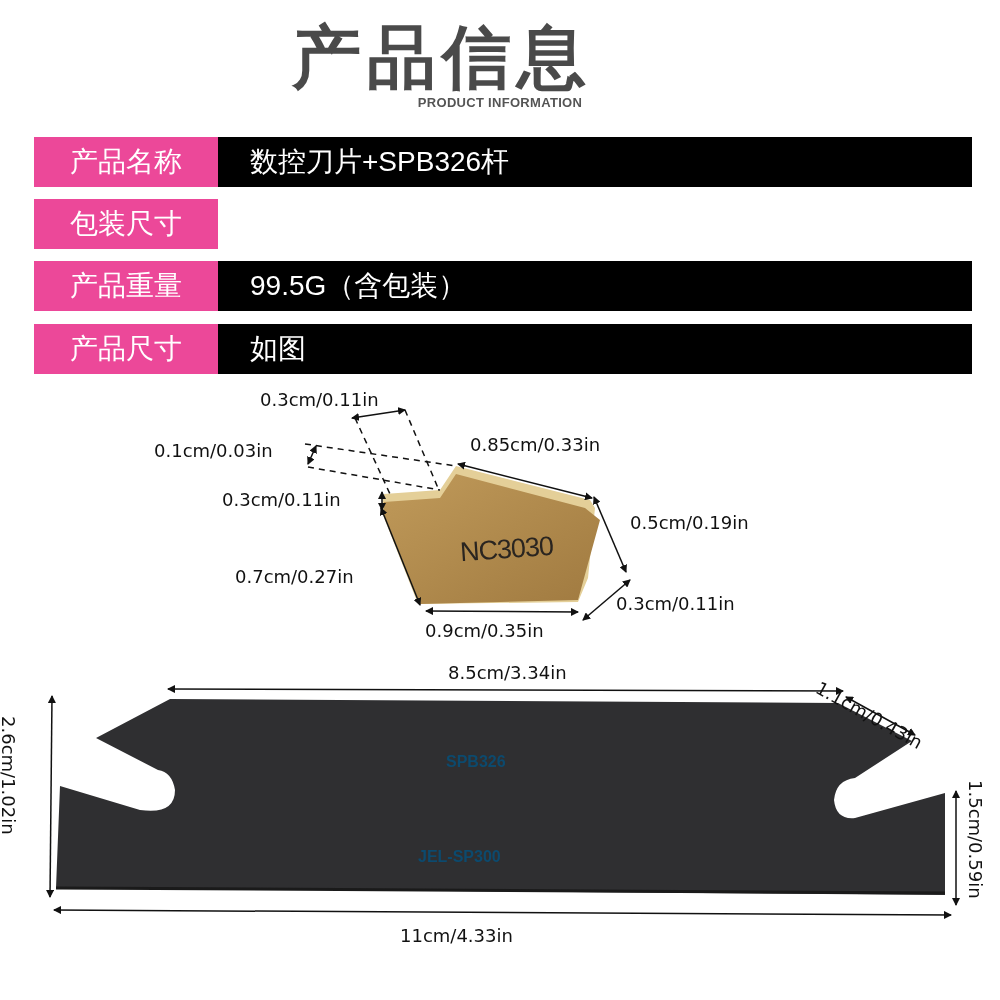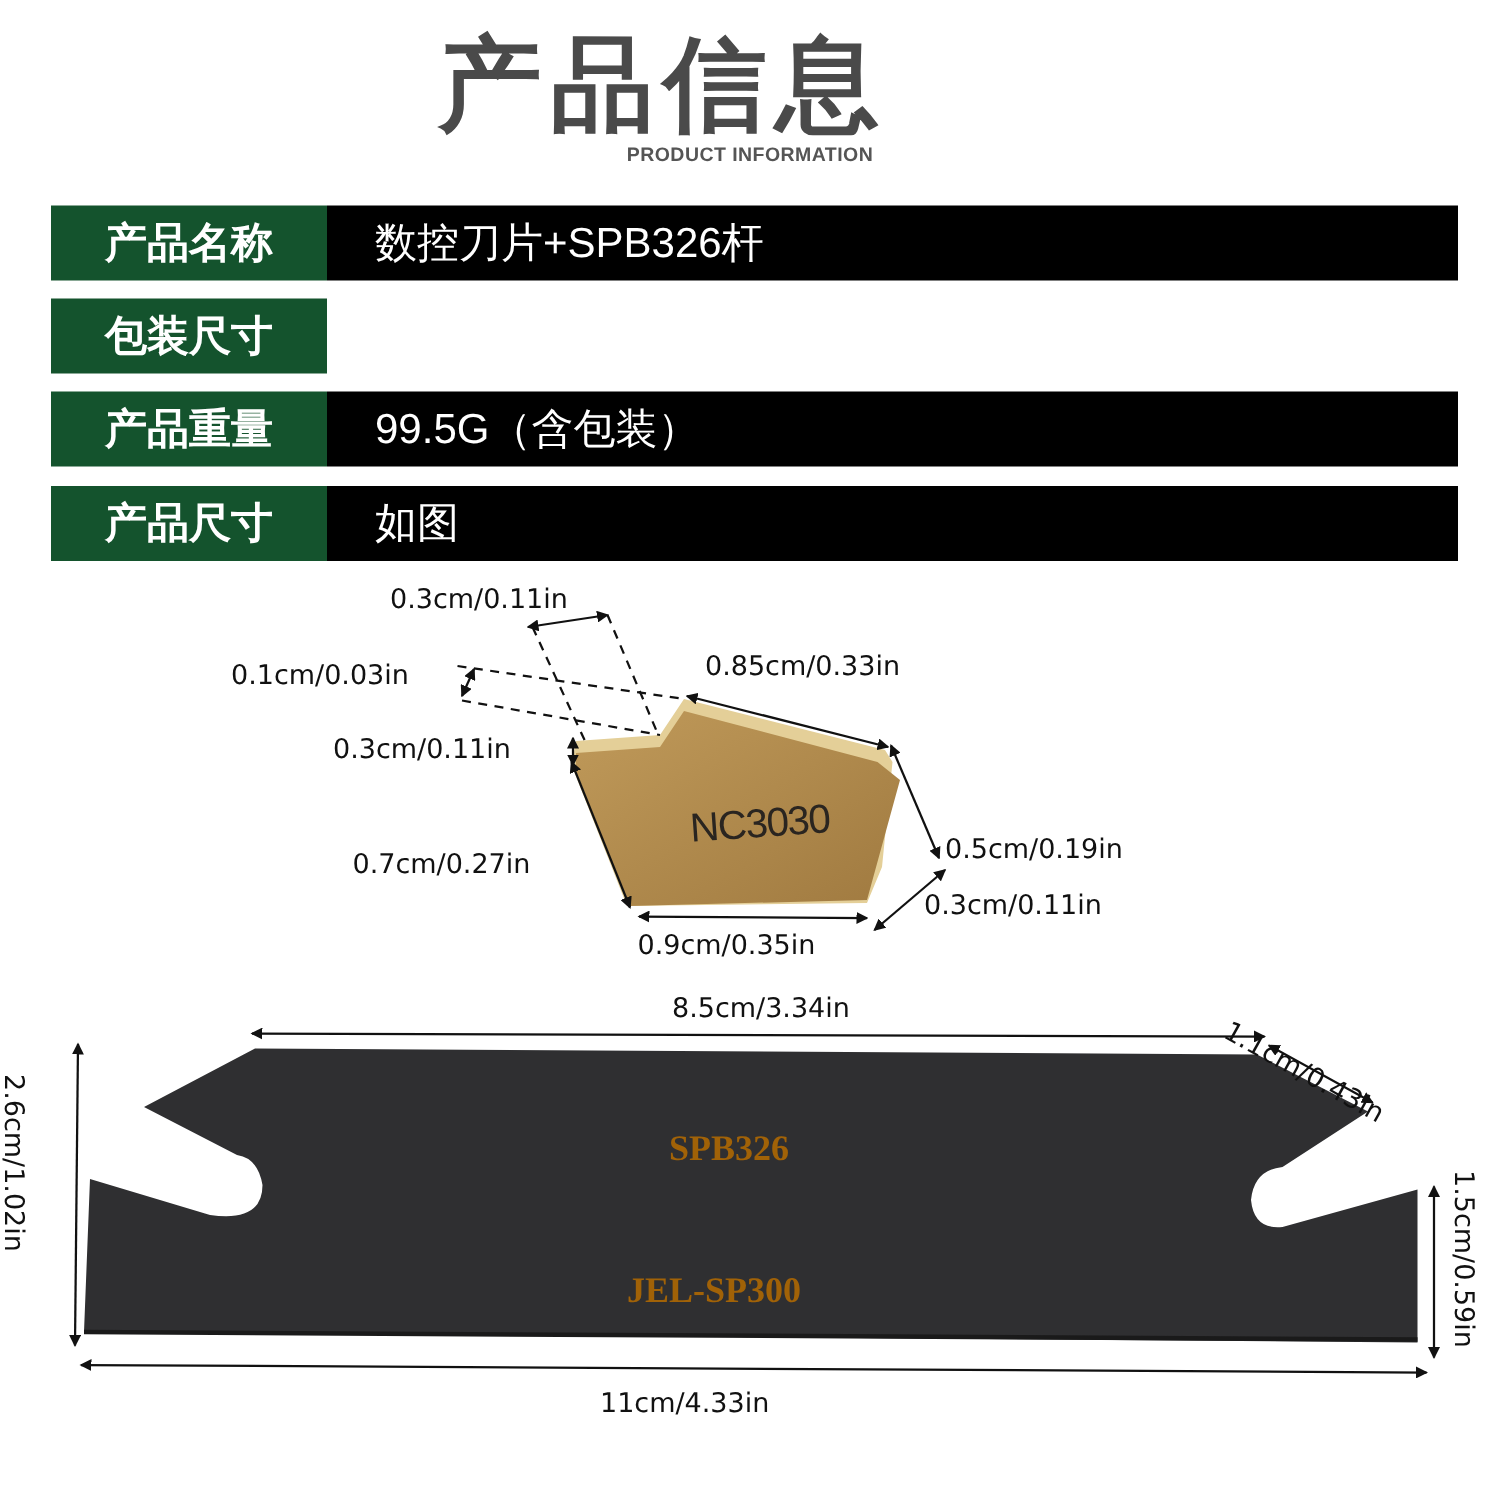--- a/index.html
+++ b/index.html
@@ -1,24 +1,24 @@
 <!DOCTYPE html>
 <html><head>
 <meta charset="utf-8">
 <style>
   html, body { margin:0; padding:0; background:#ffffff; }
   body { width:1000px; height:1000px; position:relative; overflow:hidden; font-family:"DejaVu Sans", sans-serif; }
   .title { position:absolute; left:0; width:884px; top:22px; text-align:center; font-size:69px; font-weight:bold; color:#4a4a4a; letter-spacing:6px; line-height:70px; }
   .subtitle { position:absolute; left:0; width:1000px; top:95px; text-align:center; font-size:13px; font-weight:bold; color:#555; font-family:"Liberation Sans", sans-serif; letter-spacing:0.3px; }
   .row { position:absolute; left:34px; width:938px; height:50px; display:flex; }
-  .row .key { width:184px; background:#14532d; color:#fff; font-size:28px; display:flex; align-items:center; justify-content:center;font-weight:bold; }
+  .row .key { width:184px; background:#ec4899; color:#fff; font-size:28px; display:flex; align-items:center; justify-content:center; }
   .row .val { flex:1; background:#000000; color:#fff; font-size:28px; display:flex; align-items:center; padding-left:32px; font-family:"Liberation Sans", sans-serif; }
   .lbl { position:absolute; font-family:"DejaVu Sans", sans-serif; font-size:18px; color:#111; white-space:nowrap; line-height:20px; }
   svg { position:absolute; left:0; top:0; }
-  .engrave { position:absolute; color:#a16207; font-weight:bold; font-size:24px; font-family:Liberation Serif, serif; white-space:nowrap; }
+  .engrave { position:absolute; color:#0c4a6e; font-weight:bold; font-size:16px; font-family:Liberation Sans, sans-serif; white-space:nowrap; }
   .insert-code { position:absolute; color:#2a2520; font-size:27px; font-family:"Liberation Sans", sans-serif; transform:rotate(-4deg); white-space:nowrap; letter-spacing:-1px; }
 </style>
 </head>
 <body>
 
 <div class="title">产品信息</div>
 <div class="subtitle">PRODUCT INFORMATION</div>
 
 <div class="row" style="top:137px;">
   <div class="key">产品名称</div>
@@ -78,21 +78,21 @@
     <line x1="52" y1="696" x2="50" y2="897" stroke="#111" stroke-width="1.5" marker-start="url(#at)" marker-end="url(#ah)"></line>
     <line x1="956" y1="791" x2="956" y2="905" stroke="#111" stroke-width="1.5" marker-start="url(#at)" marker-end="url(#ah)"></line>
     <line x1="54" y1="910" x2="951" y2="915" stroke="#111" stroke-width="1.5" marker-start="url(#at)" marker-end="url(#ah)"></line>
   </g>
 </svg>
 
 <div class="lbl" style="left:260px;top:390px;">0.3cm/0.11in</div>
 <div class="lbl" style="left:154px;top:441px;">0.1cm/0.03in</div>
 <div class="lbl" style="left:222px;top:490px;">0.3cm/0.11in</div>
 <div class="lbl" style="left:470px;top:435px;">0.85cm/0.33in</div>
-<div class="lbl" style="left:630px;top:513px;margin-top:44px;">0.5cm/0.19in</div>
+<div class="lbl" style="left:630px;top:513px;">0.5cm/0.19in</div>
 <div class="lbl" style="left:235px;top:567px;">0.7cm/0.27in</div>
 <div class="lbl" style="left:616px;top:594px;">0.3cm/0.11in</div>
 <div class="lbl" style="left:425px;top:621px;">0.9cm/0.35in</div>
 <div class="insert-code" style="left:460px;top:534px;">NC3030</div>
 
 <div class="lbl" style="left:448px;top:663px;">8.5cm/3.34in</div>
 <div class="lbl" style="left:822px;top:678px;transform:rotate(29deg);transform-origin:left top;">1.1cm/0.43in</div>
 <div class="lbl" style="left:8px;top:786px;transform:rotate(90deg);transform-origin:center;width:0;"><span style="display:inline-block;transform:translateX(-80px);">2.6cm/1.02in</span></div>
 <div class="lbl" style="left:975px;top:840px;transform:rotate(90deg);transform-origin:center;width:0;"><span style="display:inline-block;transform:translateX(-70px);">1.5cm/0.59in</span></div>
 <div class="lbl" style="left:400px;top:926px;">11cm/4.33in</div>

